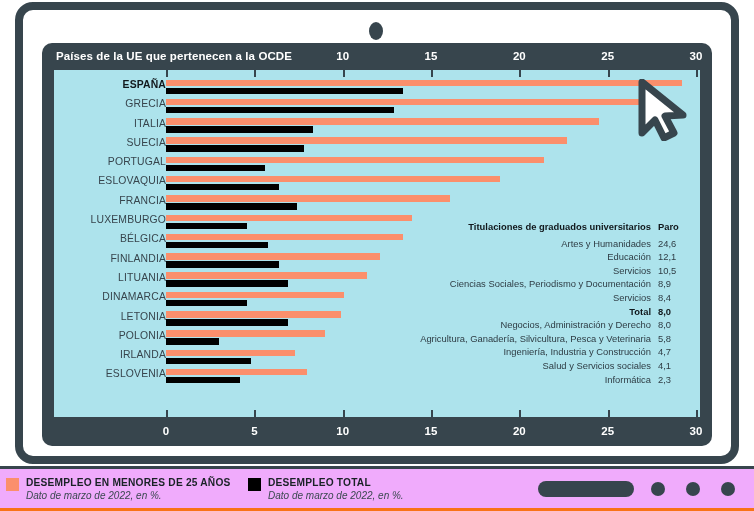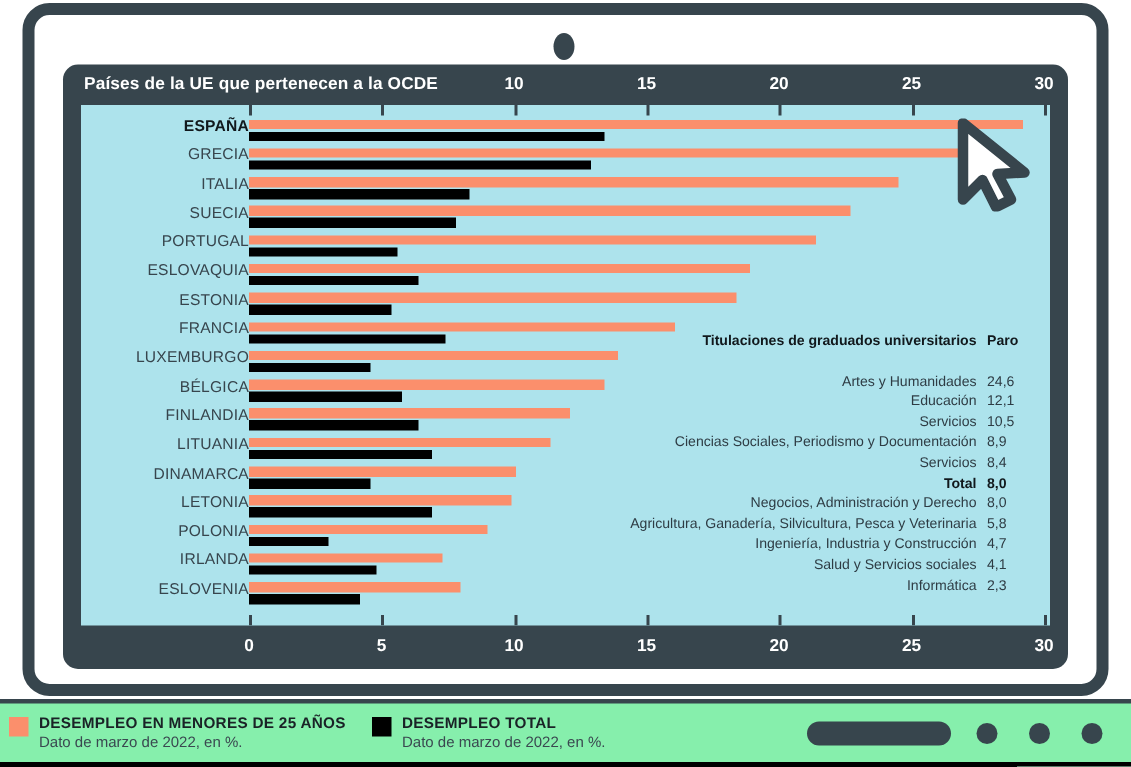--- a/index.html
+++ b/index.html
@@ -85,38 +85,38 @@
   
   .tbl{
     position:absolute;right:18px;top:150px;
     text-align:right;color:#2e3c44;
     font-size:9.4px;line-height:13.6px;
     white-space:nowrap;
   }
   .tbl .trow{display:block;}
   .tbl .tname{display:inline-block;}
   .tbl .tval{display:inline-block;width:24px;text-align:left;margin-left:7px;}
-  .tbl .thead{font-weight:bold;color:#11181c;margin-bottom:13px;}
+  .tbl .thead{font-weight:bold;color:#11181c;margin-bottom:3px;}
   .tbl .ttot{font-weight:bold;color:#11181c;}
   
   .cursor{position:absolute;left:636px;top:79px;width:54px;height:62px;}
   
   .botbar{
     position:absolute;left:0;top:466px;width:754px;height:45px;
-    background:#86efac;
+    background:#f0abfc;
     border-top:3px solid #37454d;
-    border-bottom:3px solid #000000;
+    border-bottom:3px solid #f97316;
     box-sizing:border-box;
   }
   .legend{
     position:absolute;top:8px;display:flex;align-items:flex-start;gap:7px;
   }
   .sw{width:13px;height:13px;margin-top:1px;flex:none;}
   .lg-t{font-size:10.2px;font-weight:bold;color:#1a2226;letter-spacing:.2px;white-space:nowrap;}
-  .lg-s{font-size:10px;color:#3a4850;margin-top:2px;white-space:nowrap;}
+  .lg-s{font-size:10px;color:#3a4850;margin-top:2px;white-space:nowrap;font-style:italic;}
   .pill{
     position:absolute;left:538px;top:481px;width:96px;height:16px;
     background:#37454d;border-radius:8px;
   }
   .dot{position:absolute;top:482px;width:14px;height:14px;background:#37454d;border-radius:50%;}
 </style>
 </head>
 <body>
 
 <div class="device">
@@ -178,25 +178,20 @@
           </div>
           <div class="row">
             <div class="clabel">PORTUGAL</div>
             <div class="bar-a" style="width: 378.067px; background: rgb(251, 143, 108);"></div>
             <div class="bar-b" style="width: 98.9333px; background: rgb(0, 0, 0);"></div>
           </div>
           <div class="row">
             <div class="clabel">ESLOVAQUIA</div>
             <div class="bar-a" style="width: 333.9px; background: rgb(251, 143, 108);"></div>
             <div class="bar-b" style="width: 113.067px; background: rgb(0, 0, 0);"></div>
-          </div>
-          <div class="row">
-            <div class="clabel">ESTONIA</div>
-            <div class="bar-a" style="width: 325.067px; background: rgb(251, 143, 108);"></div>
-            <div class="bar-b" style="width: 95.4px; background: rgb(0, 0, 0);"></div>
           </div>
           <div class="row">
             <div class="clabel">FRANCIA</div>
             <div class="bar-a" style="width: 284.433px; background: rgb(251, 143, 108);"></div>
             <div class="bar-b" style="width: 130.733px; background: rgb(0, 0, 0);"></div>
           </div>
           <div class="row">
             <div class="clabel">LUXEMBURGO</div>
             <div class="bar-a" style="width: 245.567px; background: rgb(251, 143, 108);"></div>
             <div class="bar-b" style="width: 81.2667px; background: rgb(0, 0, 0);"></div>

